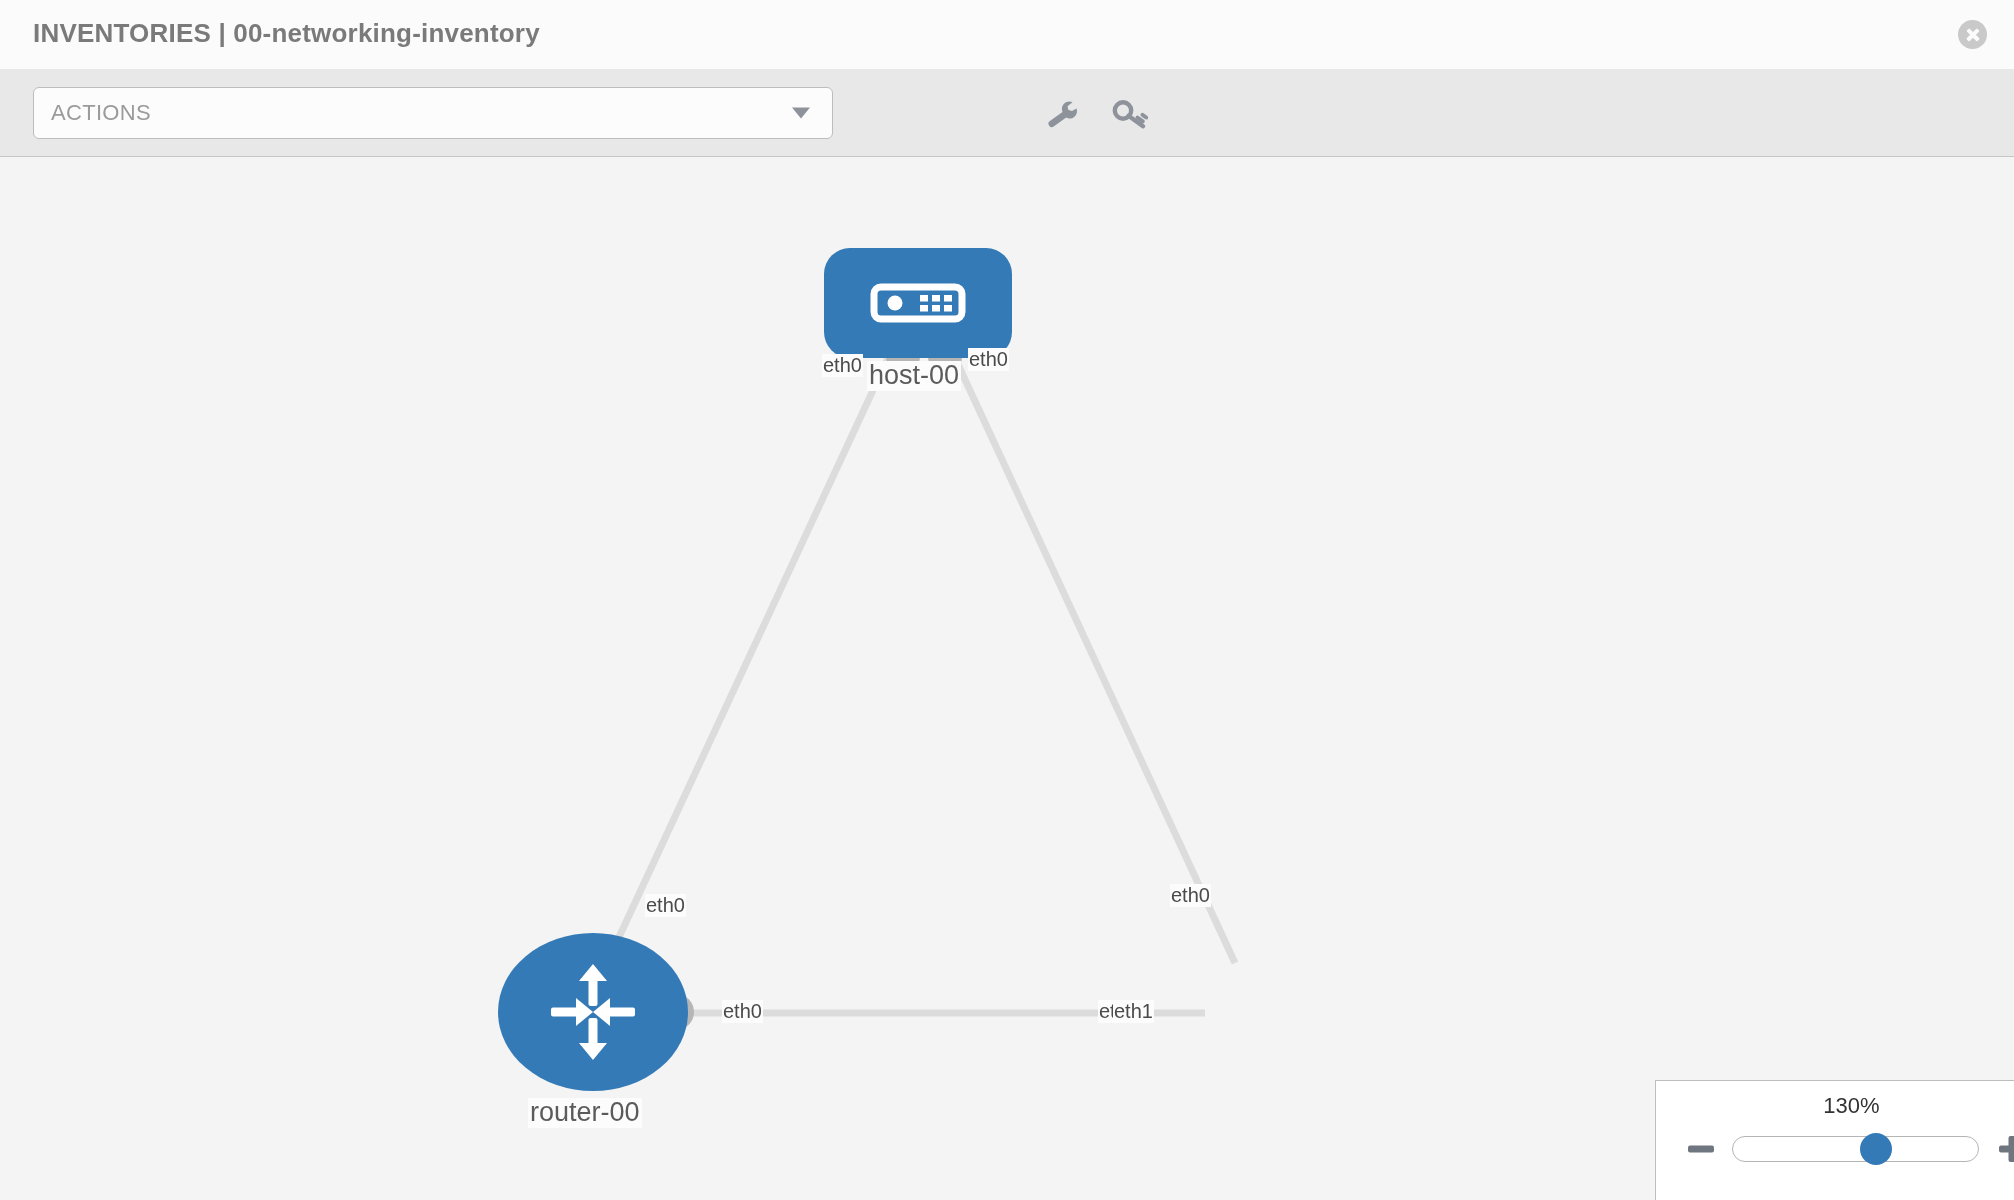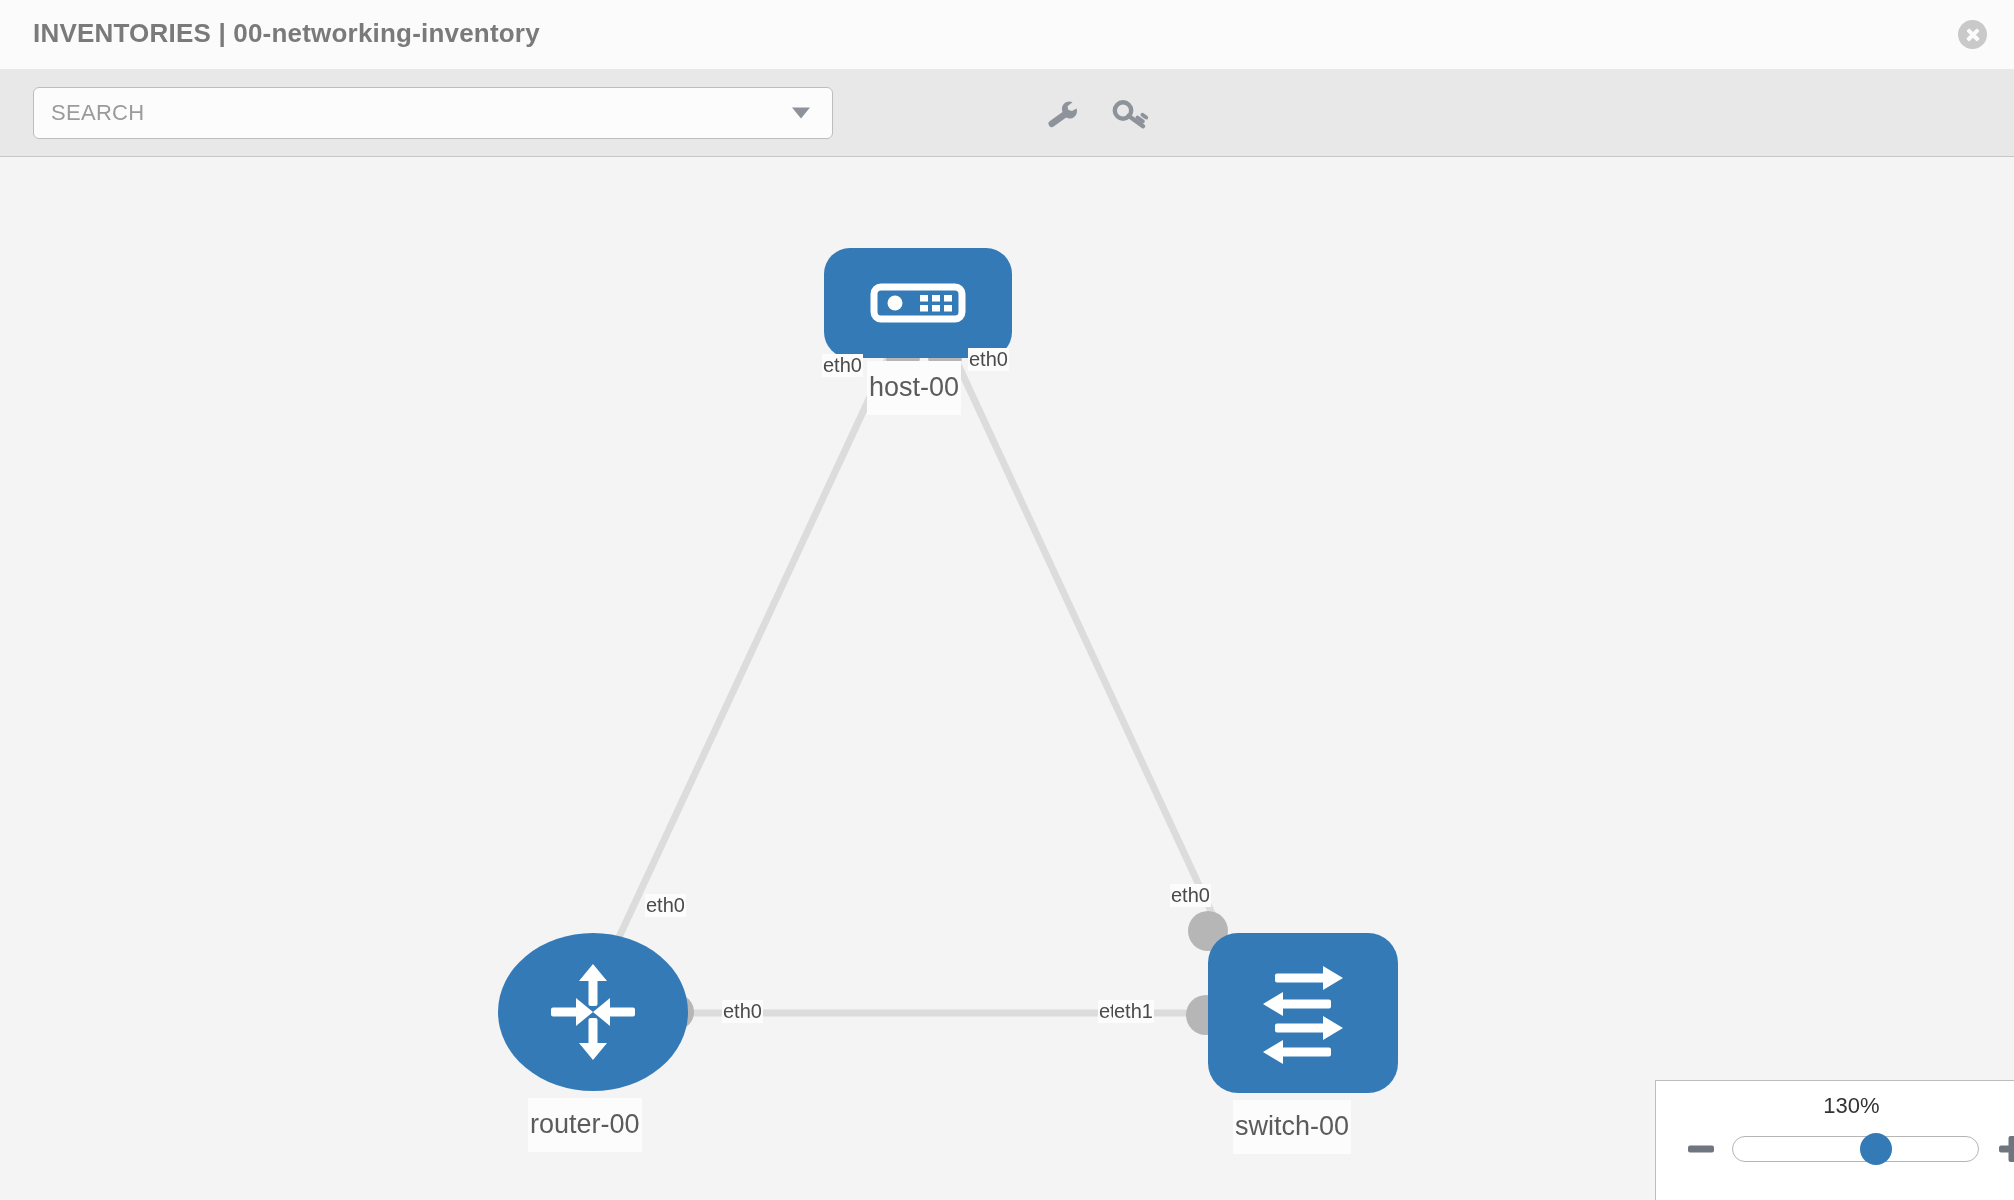--- a/index.html
+++ b/index.html
@@ -158,21 +158,21 @@
     width: 190px; height: 160px;
     border-radius: 30px;
   }
 
   .node-label {
     position: absolute;
     font-size: 27px;
     color: #5b5b5b;
     background: #fcfcfc;
     white-space: nowrap;
-    padding: 12px 2px;
+    padding: 0 2px;
     line-height: 1.1;
   }
 
   
   .port {
     position: absolute;
     background: #b6b6b6;
     border-radius: 50%;
   }
 
@@ -274,21 +274,21 @@
 <div id="app">
 
   <div class="header">
     <div class="header-title">INVENTORIES | 00-networking-inventory</div>
     <div class="close-btn"></div>
   </div>
 
   <div class="toolbar">
 
     <div class="select-box" id="actions-select">
-      <span class="sel-text">SEARCH</span>
+      <span class="sel-text">ACTIONS</span>
       <span class="caret"></span>
     </div>
 
     <div class="tool-icon" id="wrench-icon">
       <svg viewBox="0 0 38 30">
         <path d="M29.5 3.2c-3.6-1.6-8 -0.1-9.8 3.4c-1.1 2.1-1 4.4-0.2 6.4L6.6 22.2
                  c-1.3 0.9-1.6 2.6-0.8 3.9l0.6 0.9c0.9 1.3 2.6 1.6 3.9 0.8l12.9-9.2
                  c1.9 1.1 4.3 1.3 6.4 0.4c3.6-1.6 5.3-5.8 3.9-9.4l-4.5 2.4l-3.6-1.1
                  l-0.9-3.7L29.5 3.2z" fill="#8e939b"></path>
       </svg>
@@ -356,43 +356,20 @@
             <path d="M56 56 L73 42 L73 70 Z"></path>
           </g>
         </svg>
       </div>
       <div class="node-label" style="left:30px; top:165px;">router-00</div>
     </div>
 
     <div class="iface-label" style="left:645px; top:736px;">eth0</div>
     <div class="iface-label" style="left:722px; top:842px;">eth0</div>
 
-    <div class="node" id="node-switch" style="left:1208px; top:775px; width:190px; height:160px;">
-      <div class="port" style="left:-20px; top:-22px; width:40px; height:40px;"></div>
-      <div class="port" style="left:-22px; top:62px; width:40px; height:40px;"></div>
-      <div class="node-shape">
-        <svg width="116" height="112" viewBox="0 0 116 112">
-          <g fill="#ffffff">
-
-            <rect x="30" y="16.5" width="56" height="9" rx="2"></rect>
-            <path d="M98 21 L78 9 L78 33 Z"></path>
-
-            <rect x="30" y="42.5" width="56" height="9" rx="2"></rect>
-            <path d="M18 47 L38 35 L38 59 Z"></path>
-
-            <rect x="30" y="66.5" width="56" height="9" rx="2"></rect>
-            <path d="M98 71 L78 59 L78 83 Z"></path>
-
-            <rect x="30" y="90.5" width="56" height="9" rx="2"></rect>
-            <path d="M18 95 L38 83 L38 107 Z"></path>
-          </g>
-        </svg>
-      </div>
-      <div class="node-label" style="left:25px; top:167px;">switch-00</div>
-    </div>
 
     <div class="iface-label" style="left:1170px; top:726px;">eth0</div>
     <div class="iface-label" style="left:1098px; top:842px;">eth</div>
     <div class="iface-label" style="left:1113px; top:842px;">eth1</div>
   </div>
 
   <div class="zoom-panel">
     <div class="zoom-value">130%</div>
     <div class="zoom-row">
       <div class="zoom-minus"></div>

